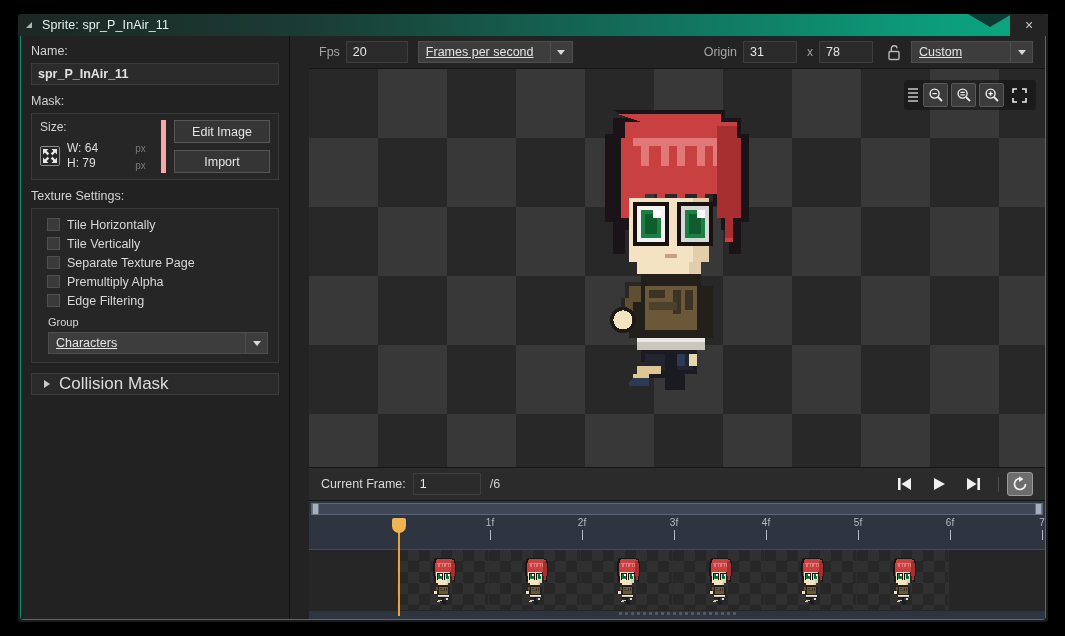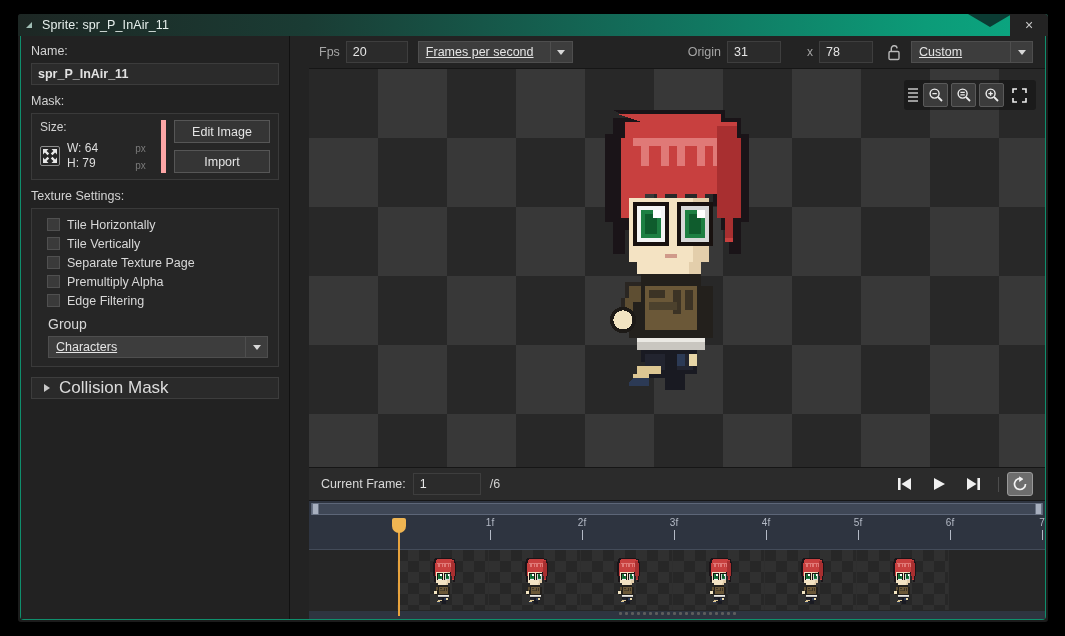--- a/index.html
+++ b/index.html
@@ -137,21 +137,21 @@
   #tex-title { color: #d2d2d2; font-size: 12.5px; margin: 9px 0 5px 0; }
   .check-row { display: flex; align-items: center; height: 19px; margin-bottom: 0px; }
   .checkbox {
     width: 13px; height: 13px;
     background: #3a3a3a;
     border: 1px solid #505050;
     margin-right: 7px; margin-left: 7px;
     flex-shrink: 0; cursor: pointer;
   }
   .check-label { color: #d8d8d8; font-size: 12.5px; }
-  #group-label { color: #d6d6d6; font-size: 14px; margin: 6px 0 4px 8px; }
+  #group-label { color: #d6d6d6; font-size: 11px; margin: 6px 0 4px 8px; }
   .combo {
     height: 22px;
     display: flex;
     border: 1px solid #4e4e4e;
     margin: 0 2px 0 8px;
   }
   .combo-value {
     flex: 1;
     background: #3d3d3d;
     color: #e4e4e4;
@@ -214,21 +214,21 @@
     border: 1px solid #3e3e3e;
     color: #e6e6e6;
     font-size: 12.5px;
     display: flex; align-items: center;
     padding: 0 6px;
   }
   #fps-input { width: 62px; }
   #fps-combo { width: 155px; margin-left: 10px; }
   #fps-combo .combo-value { background: #3d3d3d; }
   .spacer { flex: 1; }
-  #origin-x { width: 54px; margin-right: 20px; }
+  #origin-x { width: 54px; margin-right: 4px; }
   #origin-y { width: 54px; }
   .x-sep { color: #a5a5a5; font-size: 12px; margin: 0 6px; }
   #lock-icon {
     width: 22px; height: 22px;
     margin: 0 6px 0 10px;
     position: relative;
     cursor: pointer;
   }
   #origin-combo { width: 122px; }
   #origin-combo .combo-value { background: #3d3d3d; }

